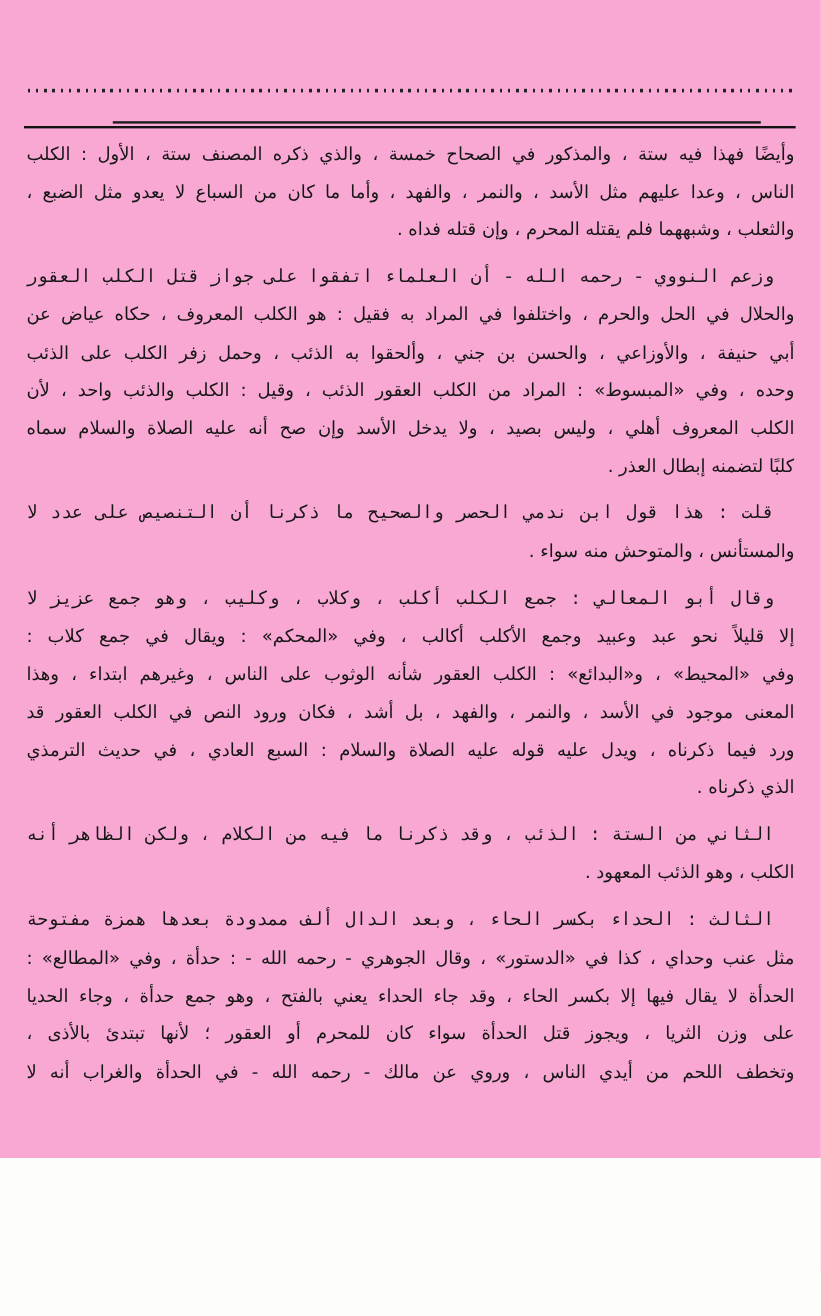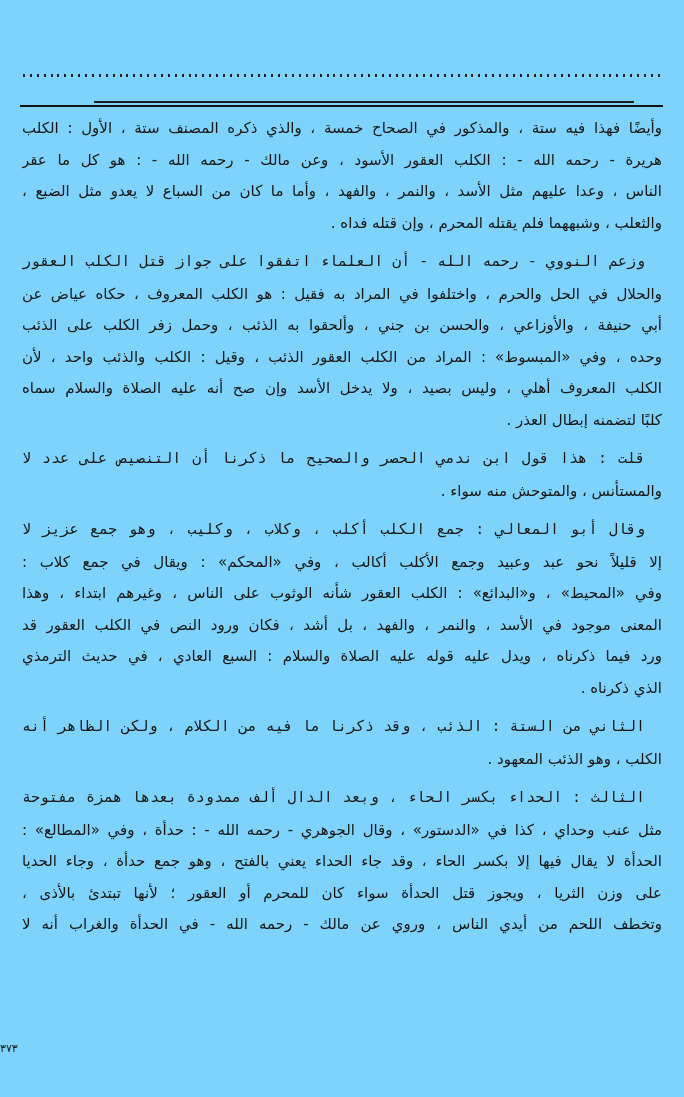--- a/index.html
+++ b/index.html
@@ -8,22 +8,22 @@
   }
   body {
     width: 684px;
     height: 1097px;
     background: #fdfdfb;
     font-family: "DejaVu Sans", sans-serif;
   }
   .page {
     position: relative;
     width: 684px;
-    height: 1097px;
-    background: #7dd3fc;
+    height: 965px;
+    background: #f9a8d4;
     color: #191919;
     overflow: hidden;
   }
   
   .dots {
     position: absolute;
     top: 74px;
     left: 23px;
     width: 638px;
     height: 3px;
@@ -91,21 +91,20 @@
 <div class="page">
 
   <div class="dots"></div>
   <div class="rule-top"></div>
   <div class="rule-bottom"></div>
 
   <div class="text">
 
     <div class="para">
       <div class="line">وأيضًا فهذا فيه ستة ، والمذكور في الصحاح خمسة ، والذي ذكره المصنف ستة ، الأول : الكلب</div>
-      <div class="line">هريرة - رحمه الله - : الكلب العقور الأسود ، وعن مالك - رحمه الله - : هو كل ما عقر</div>
       <div class="line">الناس ، وعدا عليهم مثل الأسد ، والنمر ، والفهد ، وأما ما كان من السباع لا يعدو مثل الضبع ،</div>
       <div class="line end">والثعلب ، وشبههما فلم يقتله المحرم ، وإن قتله فداه .</div>
     </div>
 
     <div class="para indent">
       <div class="line">وزعم النووي - رحمه الله - أن العلماء اتفقوا على جواز قتل الكلب العقور للمحرم ،</div>
       <div class="line">والحلال في الحل والحرم ، واختلفوا في المراد به فقيل : هو الكلب المعروف ، حكاه عياض عن</div>
       <div class="line">أبي حنيفة ، والأوزاعي ، والحسن بن جني ، وألحقوا به الذئب ، وحمل زفر الكلب على الذئب</div>
       <div class="line">وحده ، وفي «المبسوط» : المراد من الكلب العقور الذئب ، وقيل : الكلب والذئب واحد ، لأن</div>
       <div class="line">الكلب المعروف أهلي ، وليس بصيد ، ولا يدخل الأسد وإن صح أنه عليه الصلاة والسلام سماه</div>

